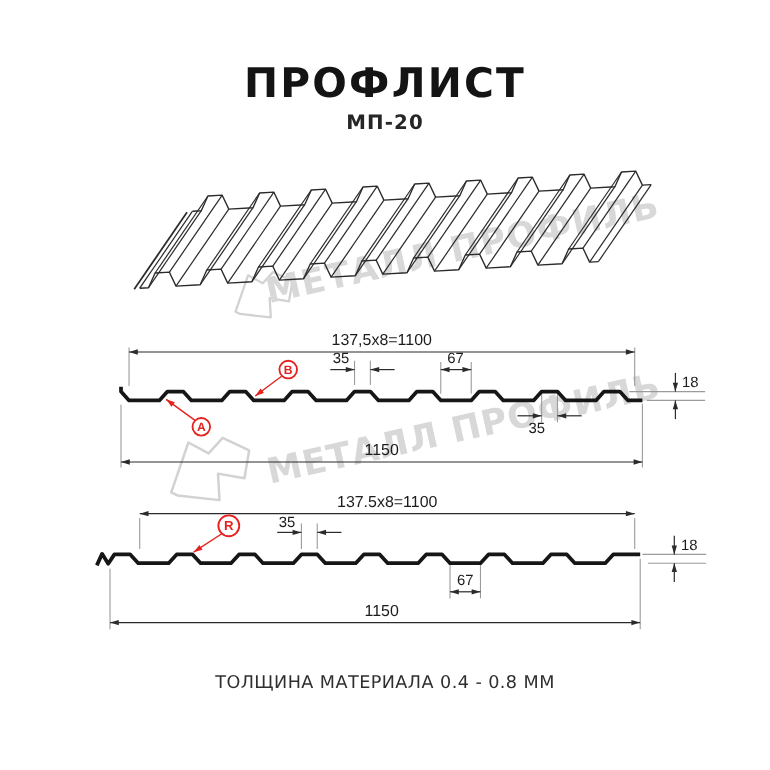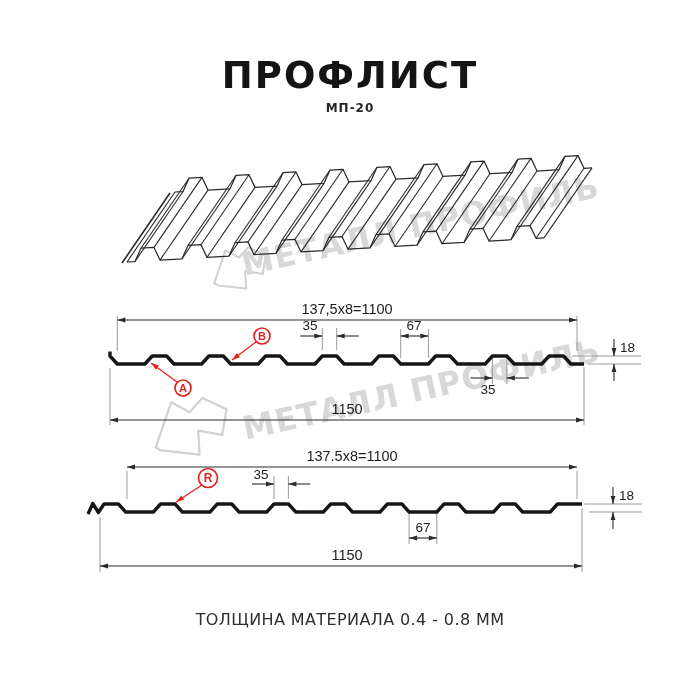--- a/index.html
+++ b/index.html
@@ -2,21 +2,21 @@
 <html><head>
 <meta charset="utf-8">
 <style>
   html,body{margin:0;padding:0;background:#fff;}
   .page{position:relative;width:700px;height:700px;background:#ffffff;overflow:hidden;
         font-family:"Liberation Sans",sans-serif;border-radius:20px;}
   .title{position:absolute;left:0;top:54px;width:100%;text-align:center;
          font-family:"DejaVu Sans",sans-serif;font-weight:bold;font-size:37px;
          letter-spacing:2px;color:#141414;}
   .subtitle{position:absolute;left:0;top:101px;width:100%;text-align:center;
-         font-family:"DejaVu Sans",sans-serif;font-weight:bold;font-size:12px;
+         font-family:"DejaVu Sans",sans-serif;font-weight:bold;font-size:18px;
          letter-spacing:1px;color:#262626;}
   .footer{position:absolute;left:0;top:610px;width:100%;text-align:center;
          font-family:"DejaVu Sans",sans-serif;font-size:16px;color:#2f2f2f;
          letter-spacing:0.4px;}
   .wm-text{position:absolute;white-space:nowrap;
          font-family:"DejaVu Sans",sans-serif;font-weight:bold;font-size:32px;
          letter-spacing:1px;color:#d8d8d8;transform:rotate(-12.5deg);transform-origin:0 50%;}
   .wm-logo{position:absolute;}
   #canvas{position:absolute;left:0;top:0;}
 </style>

